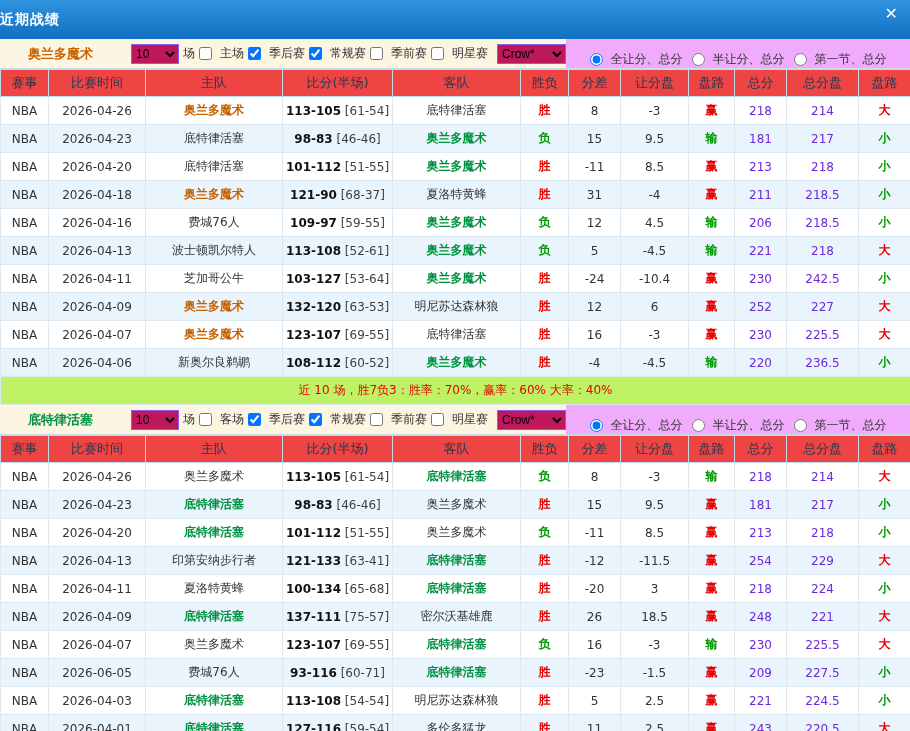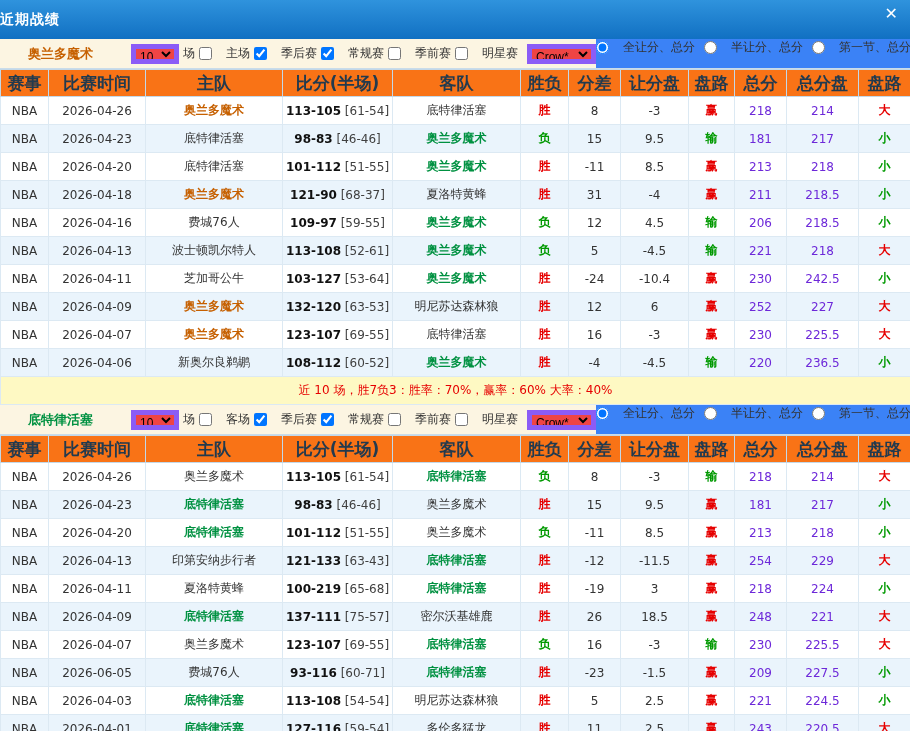--- a/index.html
+++ b/index.html
@@ -6,37 +6,37 @@
   html,body{margin:0;padding:0}
   body{width:910px;font-family:"DejaVu Sans","Liberation Sans",sans-serif;font-size:12px;color:#333;background:#fff}
   .titlebar{height:39px;background:linear-gradient(180deg,#2f93dd,#1170c2);color:#fff;display:flex;align-items:center;justify-content:flex-start;position:relative}
   .title{font-size:14px;font-weight:bold;letter-spacing:1px}
   .close{position:absolute;right:12px;top:6px;font-size:16px;font-weight:bold;cursor:pointer;line-height:1}
   .filterbar{display:flex;height:30px;border-bottom:1px solid #cadce9}
   .f-left{flex:1;background:#fcf5e2;display:flex;align-items:center;gap:4px;padding-left:28px;white-space:nowrap}
   .team{font-size:13px;margin-right:34px}
   .hl-orange{color:#c66000;font-weight:bold}
   .hl-green{color:#009141;font-weight:bold}
-  .sel{font-size:12px;height:20px;border:5px solid #8b5cf6;background:#ef4444}
+  .sel{font-size:12px;height:20px;border:1px solid #8b5cf6;background:#be185d}
   .sel-games{width:48px}
   .sel-odds{margin-left:5px;width:69px}
-  .cb,.rb{display:inline-flex;align-items:center;gap:14px;cursor:pointer;white-space:nowrap}
+  .cb,.rb{display:inline-flex;align-items:center;gap:8px;cursor:pointer;white-space:nowrap}
   .cb input,.rb input{margin:0;width:13px;height:13px}
-  .f-right{width:388px;background:#3b82f6;display:flex;align-items:flex-start;justify-content:center;gap:9px;font-size:12px}
+  .f-right{width:388px;background:#f0abfc;display:flex;align-items:flex-end;justify-content:center;gap:9px;font-size:12px}
   table.grid{border-collapse:collapse;table-layout:fixed;width:910px}
-  .grid th{background:#f97316;height:27px;font-weight:bold;font-size:17px;color:#223a4e;border:1px solid #c3d8e8}
+  .grid th{background:#ef4444;height:27px;font-weight:normal;font-size:13px;color:#223a4e;border:1px solid #c3d8e8}
   .grid td{height:28px;text-align:center;border:1px solid #dce9f3;padding:0 2px;overflow:hidden;white-space:nowrap;background:#fff}
   .row.alt td{background:#eaf4fc}
   .bold{font-weight:bold}
   .t-red{color:#e60000}
   .t-green{color:#009900}
   .blue{color:#6d28d9}
   .score .fs{color:#111;font-weight:bold}
   .score .hs{color:#404040}
-  .summaryrow td{color:#e60000;background:#fef9c3;font-size:12px}
+  .summaryrow td{color:#e60000;background:#bef264;font-size:12px}
 </style>
 </head>
 <body>
 
 <div class="modal">
   <div class="titlebar">
     <span class="title">近期战绩</span>
     <span class="close">✕</span>
   </div>
   <div id="sections">
@@ -371,38 +371,38 @@
               <td>8.5</td>
               <td class="bold t-red">赢</td>
               <td class="blue">213</td>
               <td class="blue">218</td>
               <td class="bold t-green">小</td>
             </tr>
             <tr class="row alt">
               <td>NBA</td>
               <td>2026-04-13</td>
               <td class="tname ">印第安纳步行者</td>
-              <td class="score"><span class="fs">121-133</span><span class="hs"> [63-43]</span></td>
+              <td class="score"><span class="fs">121-133</span><span class="hs"> [63-41]</span></td>
               <td class="tname hl-green">底特律活塞</td>
               <td class="bold t-red">胜</td>
               <td>-12</td>
               <td>-11.5</td>
               <td class="bold t-red">赢</td>
               <td class="blue">254</td>
               <td class="blue">229</td>
               <td class="bold t-red">大</td>
             </tr>
             <tr class="row">
               <td>NBA</td>
               <td>2026-04-11</td>
               <td class="tname ">夏洛特黄蜂</td>
-              <td class="score"><span class="fs">100-219</span><span class="hs"> [65-68]</span></td>
-              <td class="tname hl-green">底特律活塞</td>
-              <td class="bold t-red">胜</td>
-              <td>-19</td>
+              <td class="score"><span class="fs">100-134</span><span class="hs"> [65-68]</span></td>
+              <td class="tname hl-green">底特律活塞</td>
+              <td class="bold t-red">胜</td>
+              <td>-20</td>
               <td>3</td>
               <td class="bold t-red">赢</td>
               <td class="blue">218</td>
               <td class="blue">224</td>
               <td class="bold t-green">小</td>
             </tr>
             <tr class="row alt">
               <td>NBA</td>
               <td>2026-04-09</td>
               <td class="tname hl-green">底特律活塞</td>

